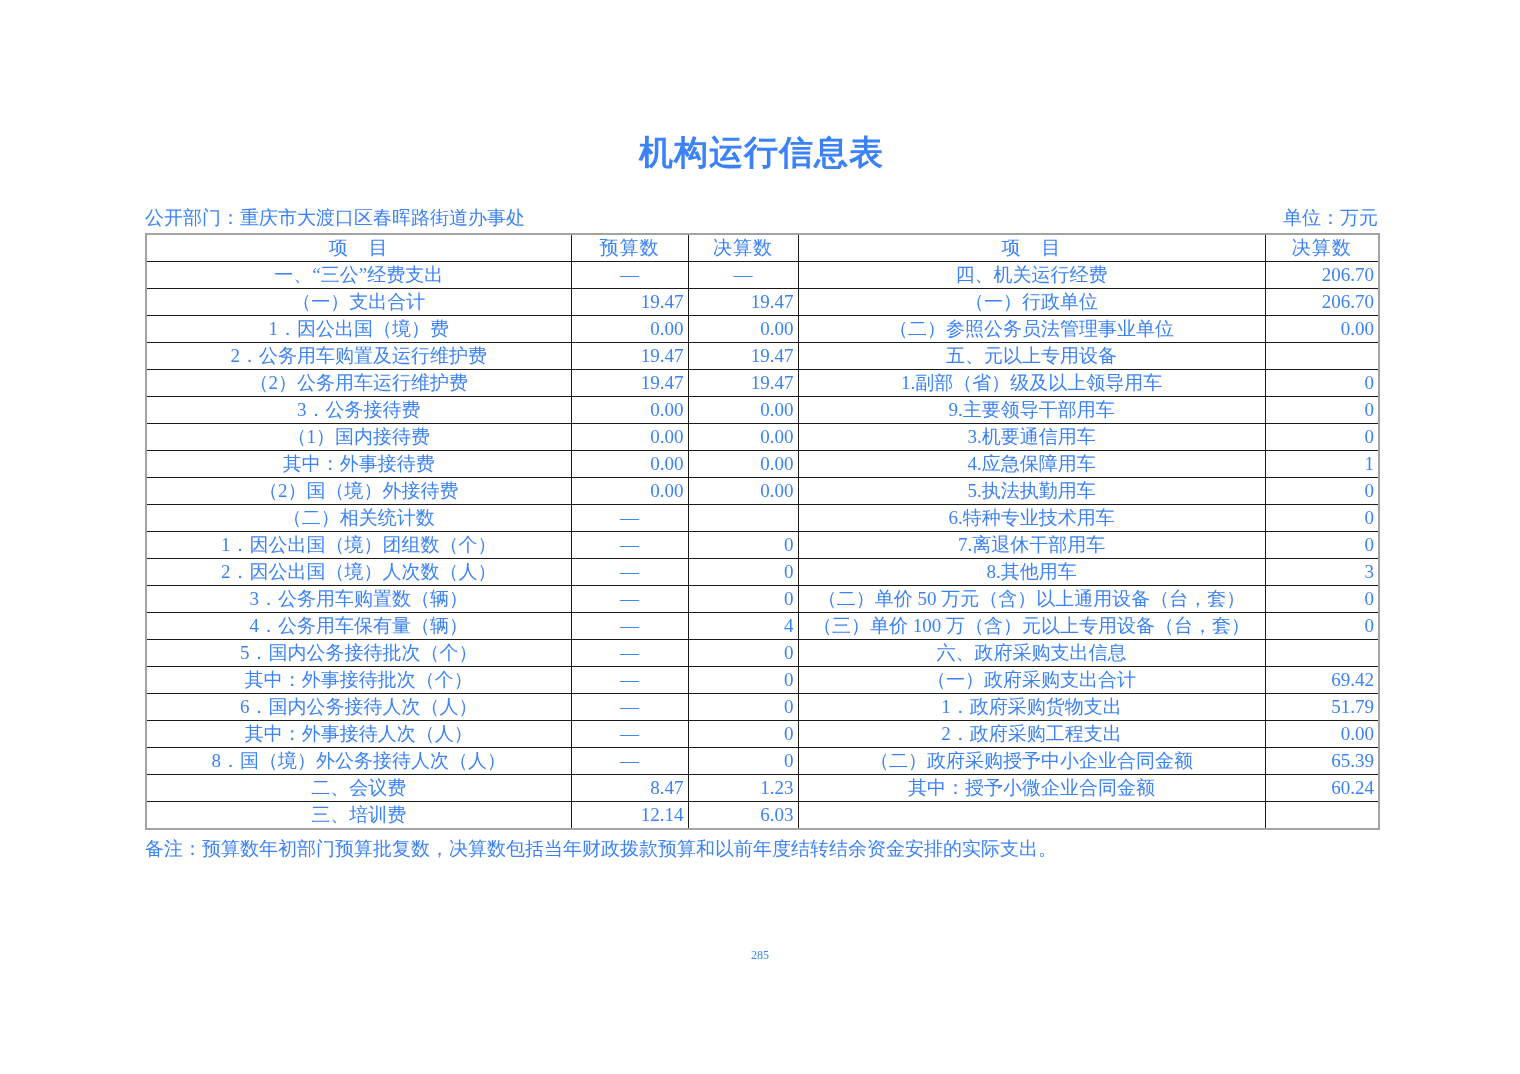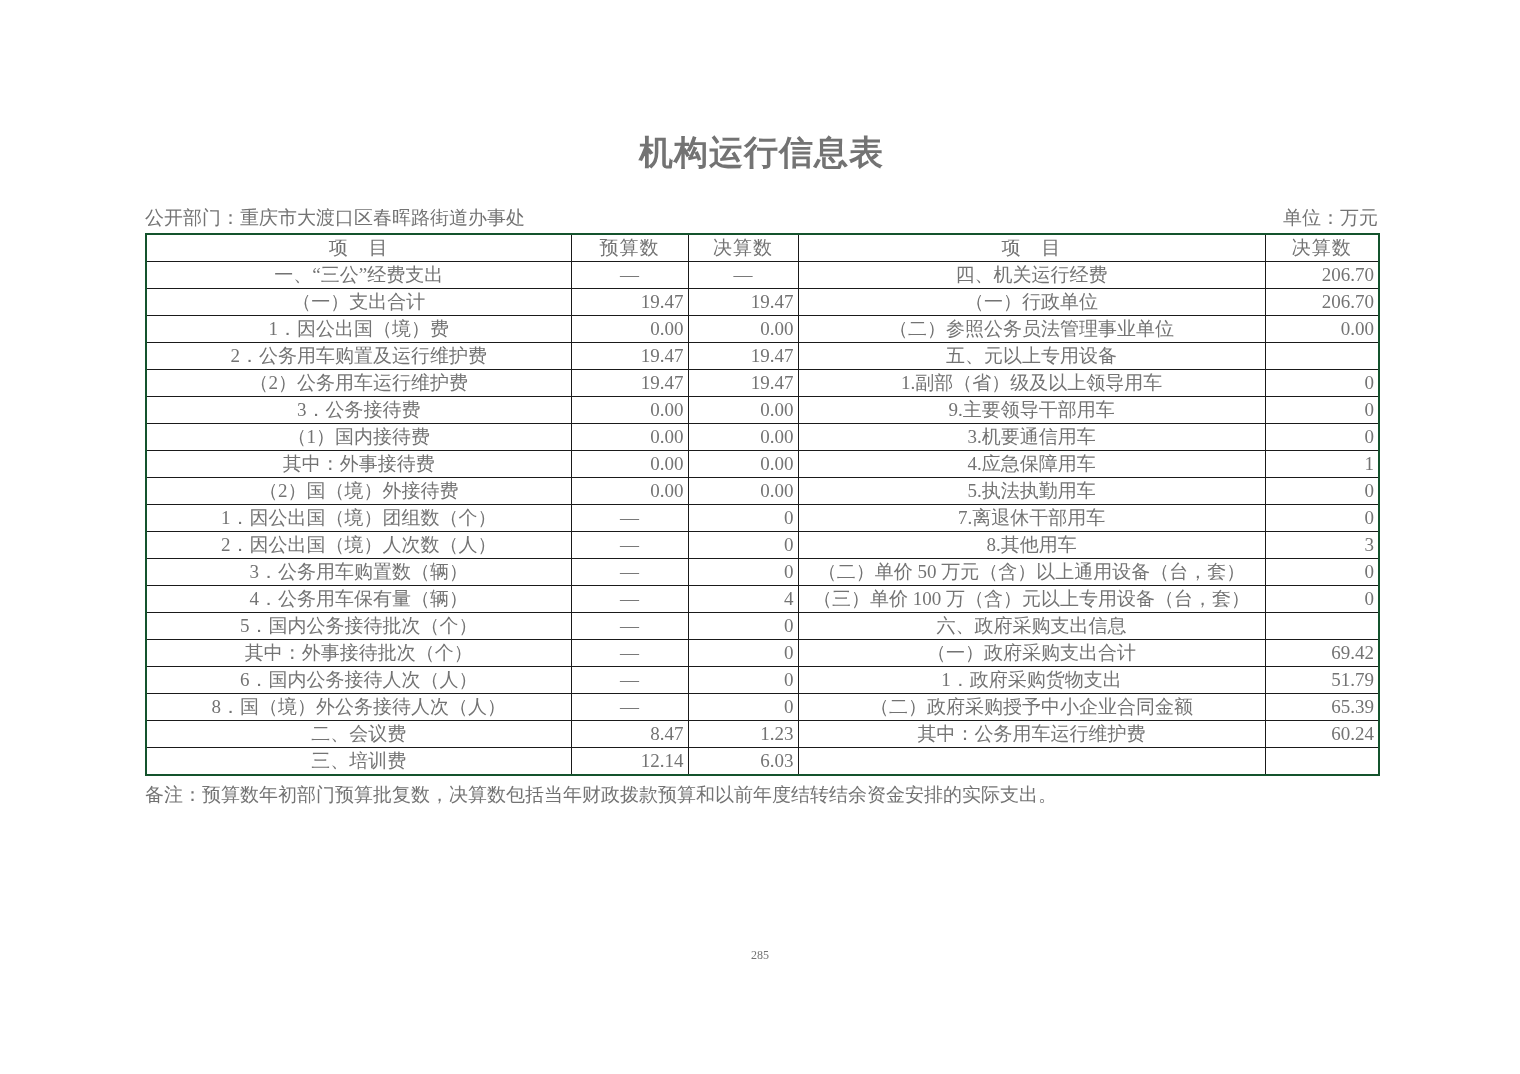--- a/index.html
+++ b/index.html
@@ -1,39 +1,39 @@
 <!DOCTYPE html>
 <html><head>
 <meta charset="utf-8">
 <style>
   html,body{margin:0;padding:0;background:#ffffff;}
   .page{
     position:relative;
     width:1520px;height:1074px;
-    background:#ffffff;color:#737373;
+    background:#ffffff;color:#3b82f6;
     font-family:"Liberation Serif","DejaVu Serif",serif;
     overflow:hidden;
   }
   .content{position:absolute;left:145px;top:0;width:1233px;}
   .title{
     margin:134px 0 0 0;
     text-align:center;
     font-size:34px;font-weight:bold;
     letter-spacing:1px;
     line-height:38px;
   }
   .meta{
     display:flex;justify-content:space-between;align-items:flex-end;
     margin-top:34px;margin-bottom:3px;
     font-size:19px;line-height:24px;
   }
   table.grid{
     border-collapse:collapse;table-layout:fixed;
     width:1233px;
-    border:2px solid #14532d;
+    border:2px solid #a3a3a3;
     padding-left:46px;
   }
   .grid th,.grid td{
     border:1px solid #1a1a1a;
     height:26px;
     font-size:19px;
     padding:0;
     white-space:nowrap;overflow:hidden;
     vertical-align:middle;
   }
@@ -141,20 +141,27 @@
             <td class="val">1</td>
           </tr>
           <tr>
             <td class="item li3">（2）国（境）外接待费</td>
             <td class="val">0.00</td>
             <td class="val">0.00</td>
             <td class="item ri2">5.执法执勤用车</td>
             <td class="val">0</td>
           </tr>
           <tr>
+            <td class="item li1">（二）相关统计数</td>
+            <td class="val dash">—</td>
+            <td class="val"></td>
+            <td class="item ri2">6.特种专业技术用车</td>
+            <td class="val">0</td>
+          </tr>
+          <tr>
             <td class="item li2">1．因公出国（境）团组数（个）</td>
             <td class="val dash">—</td>
             <td class="val">0</td>
             <td class="item ri2">7.离退休干部用车</td>
             <td class="val">0</td>
           </tr>
           <tr>
             <td class="item li2">2．因公出国（境）人次数（人）</td>
             <td class="val dash">—</td>
             <td class="val">0</td>
@@ -188,33 +195,40 @@
             <td class="val">0</td>
             <td class="item ri3">（一）政府采购支出合计</td>
             <td class="val">69.42</td>
           </tr>
           <tr>
             <td class="item li2">6．国内公务接待人次（人）</td>
             <td class="val dash">—</td>
             <td class="val">0</td>
             <td class="item ri4">1．政府采购货物支出</td>
             <td class="val">51.79</td>
+          </tr>
+          <tr>
+            <td class="item li4">其中：外事接待人次（人）</td>
+            <td class="val dash">—</td>
+            <td class="val">0</td>
+            <td class="item ri4">2．政府采购工程支出</td>
+            <td class="val">0.00</td>
           </tr>
           <tr>
             <td class="item li2">8．国（境）外公务接待人次（人）</td>
             <td class="val dash">—</td>
             <td class="val">0</td>
             <td class="item ri3">（二）政府采购授予中小企业合同金额</td>
             <td class="val">65.39</td>
           </tr>
           <tr>
             <td class="item li0">二、会议费</td>
             <td class="val">8.47</td>
             <td class="val">1.23</td>
-            <td class="item ri5">其中：公务用车运行维护费</td>
+            <td class="item ri5">其中：授予小微企业合同金额</td>
             <td class="val">60.24</td>
           </tr>
           <tr>
             <td class="item li0">三、培训费</td>
             <td class="val">12.14</td>
             <td class="val">6.03</td>
             <td class="item ri0"></td>
             <td class="val"></td>
           </tr>
         </tbody>

